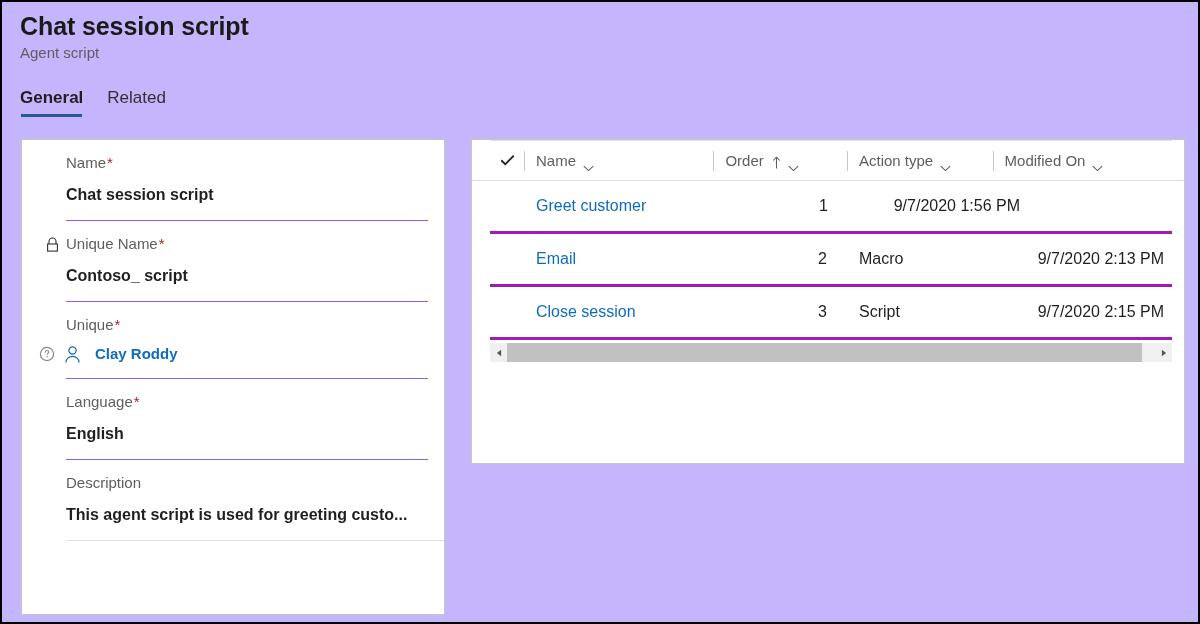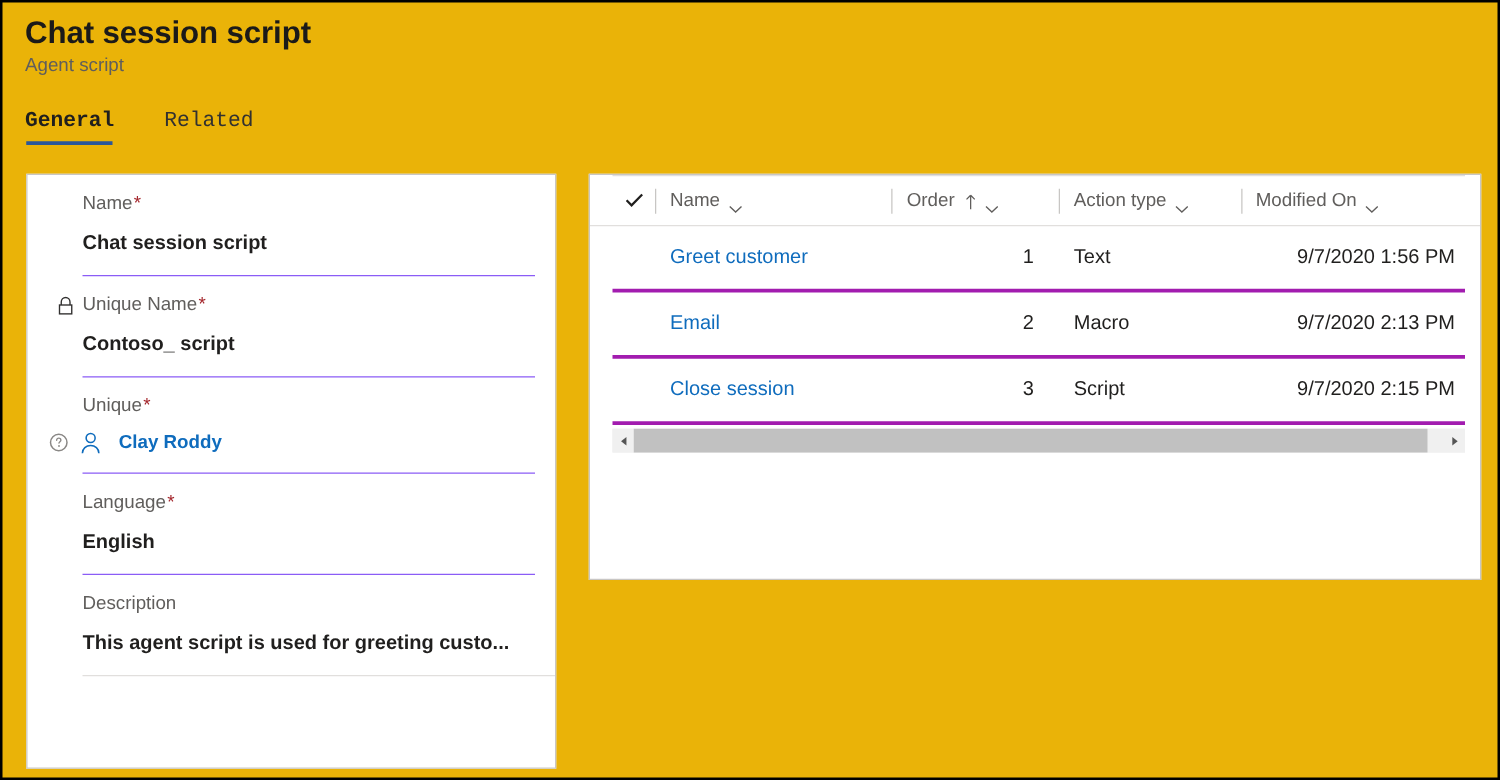--- a/index.html
+++ b/index.html
@@ -10,21 +10,21 @@
   body {
     font-family: "Liberation Sans", sans-serif;
     -webkit-font-smoothing: antialiased;
   }
   #app {
     position: relative;
     width: 1200px;
     height: 624px;
     box-sizing: border-box;
     border: 2px solid #000000;
-    background: #eab308;
+    background: #c4b5fd;
     overflow: hidden;
   }
 
   
   .page-header {
     position: absolute;
     left: 18px;
     top: 8px;
   }
   .page-title {
@@ -43,22 +43,21 @@
     white-space: nowrap;
   }
 
   
   .tabstrip {
     position: absolute;
     left: 18px;
     top: 86px;
     display: flex;
     align-items: flex-end;
-    gap: 40px;
-    font-family: Liberation Mono, monospace;
+    gap: 24px;
   }
   .tab {
     position: relative;
     font-size: 17px;
     color: #323130;
     padding-bottom: 9px;
     cursor: pointer;
     white-space: nowrap;
   }
   .tab.active {
@@ -471,21 +470,20 @@
           </svg>
         </span>
       </div>
     </div>
 
     <div class="rows">
       <div class="row">
         <div class="cell cell-check"></div>
         <div class="cell cell-name"><span class="link">Greet customer</span></div>
         <div class="cell cell-order">1</div>
-        <div class="cell cell-action">Text</div>
         <div class="cell cell-mod">9/7/2020 1:56 PM</div>
       </div>
       <div class="row">
         <div class="cell cell-check"></div>
         <div class="cell cell-name"><span class="link">Email</span></div>
         <div class="cell cell-order">2</div>
         <div class="cell cell-action">Macro</div>
         <div class="cell cell-mod">9/7/2020 2:13 PM</div>
       </div>
       <div class="row">

